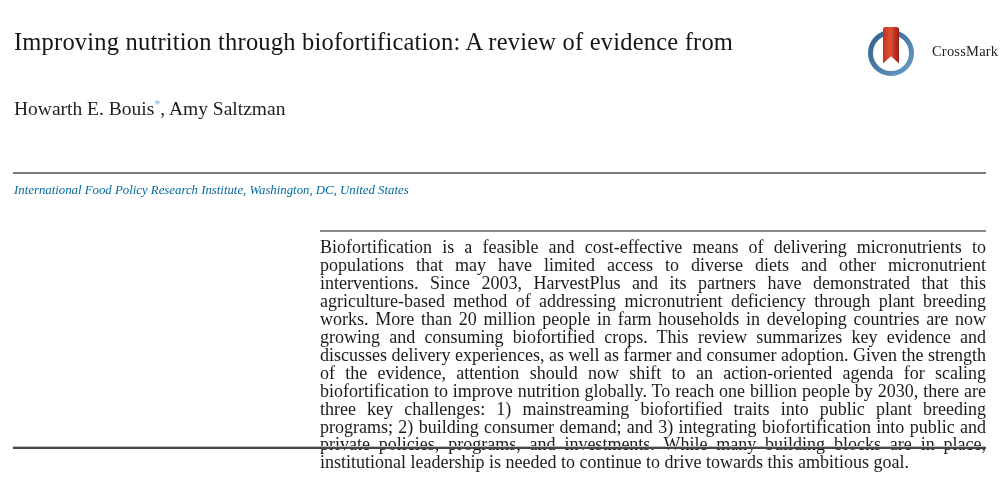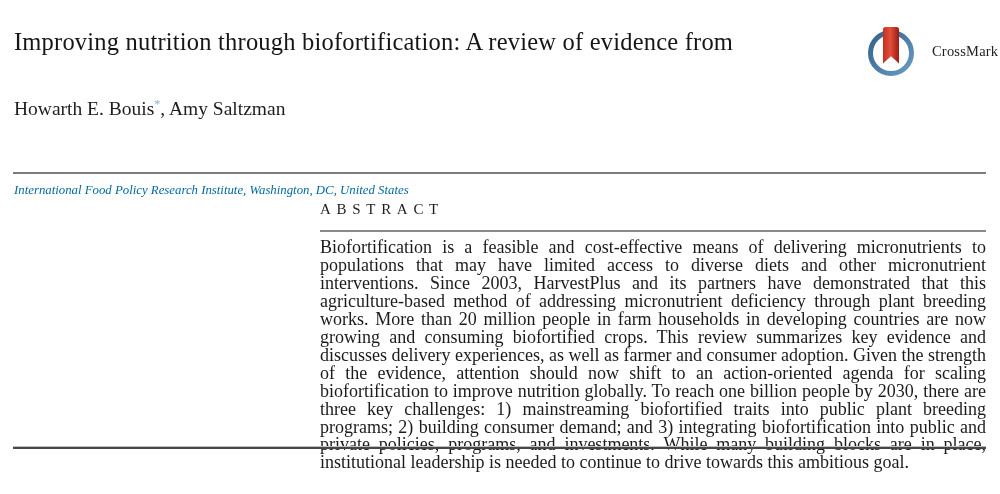--- a/index.html
+++ b/index.html
@@ -100,21 +100,20 @@
 
   <div class="byline">
     <span>Howarth E. Bouis</span><sup>*</sup><span>,</span>
     <span>Amy Saltzman</span>
   </div>
 
   <div class="affiliation">International Food Policy Research Institute, Washington, DC, United States</div>
 
   <div class="rule-top"></div>
 
-  <div class="abstract-heading">ABSTRACT</div>
 
   <div class="rule-abstract"></div>
 
   <div class="abstract-body">Biofortification is a feasible and cost-effective means of delivering micronutrients to populations that may have limited access to diverse diets and other micronutrient interventions. Since 2003, HarvestPlus and its partners have demonstrated that this agriculture-based method of addressing micronutrient deficiency through plant breeding works. More than 20 million people in farm households in developing countries are now growing and consuming biofortified crops. This review summarizes key evidence and discusses delivery experiences, as well as farmer and consumer adoption. Given the strength of the evidence, attention should now shift to an action-oriented agenda for scaling biofortification to improve nutrition globally. To reach one billion people by 2030, there are three key challenges: 1) mainstreaming biofortified traits into public plant breeding programs; 2) building consumer demand; and 3) integrating biofortification into public and private policies, programs, and investments. While many building blocks are in place, institutional leadership is needed to continue to drive towards this ambitious goal.</div>
 
   <div class="rule-bottom"></div>
 
 </div>
 
 </body></html>

